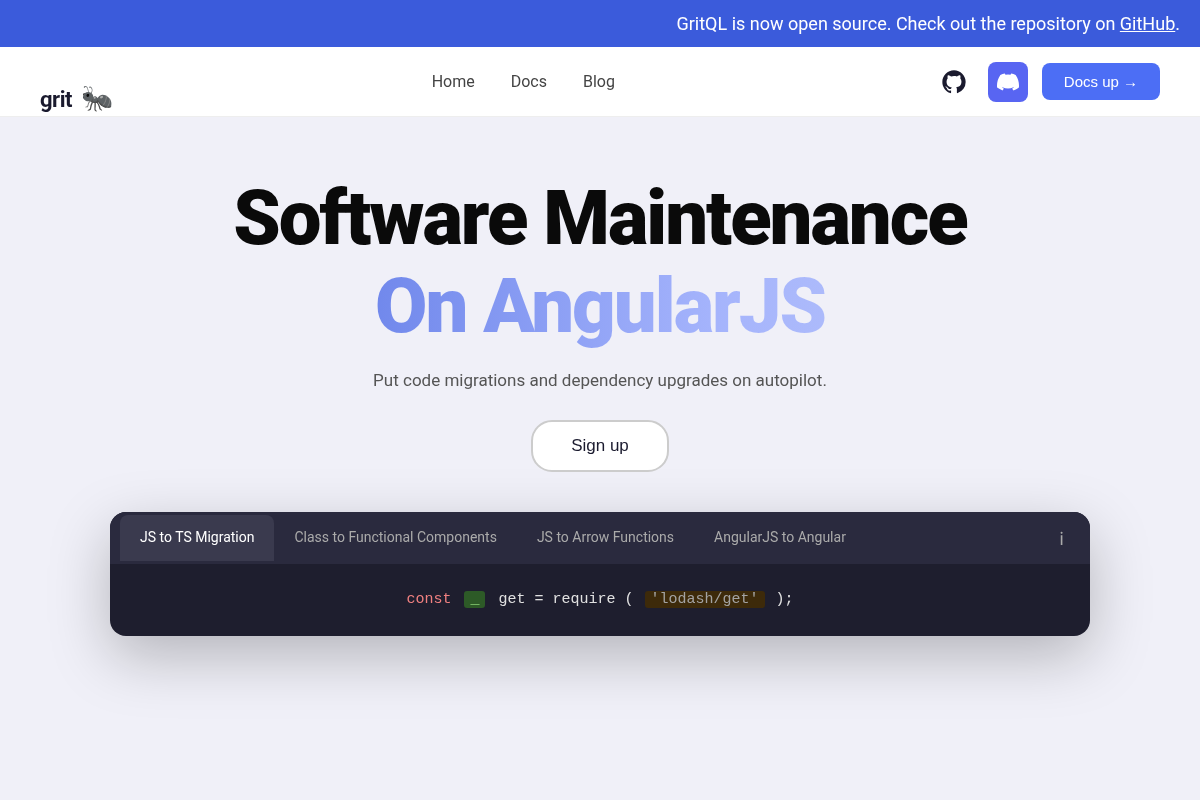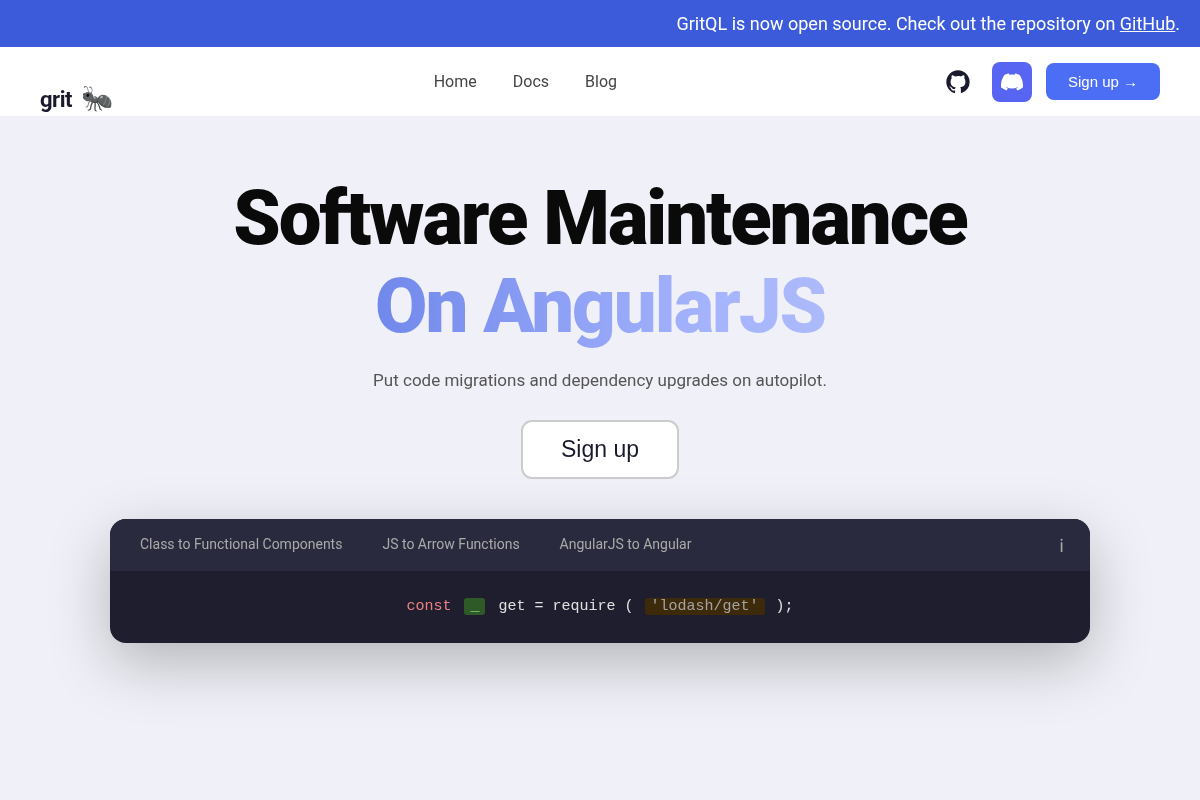--- a/index.html
+++ b/index.html
@@ -129,22 +129,22 @@
       color: #555;
       margin-top: 18px;
       margin-bottom: 30px;
     }
 
     #hero-signup-btn {
       background: white;
       color: #1a1a2e;
       border: 2px solid #ccc;
       padding: 14px 38px;
-      border-radius: 11px;
-      font-size: 23px;
+      border-radius: 21px;
+      font-size: 17px;
       font-weight: 500;
       cursor: pointer;
     }
 
     
     #code-card {
       background: #1e1e2e;
       border-radius: 16px;
       margin: 40px auto 0;
       max-width: 980px;
@@ -225,35 +225,36 @@
     <button class="icon-btn">
       <svg width="28" height="28" viewBox="0 0 24 24" fill="#1a1a2e">
         <path d="M12 2C6.477 2 2 6.484 2 12.017c0 4.425 2.865 8.18 6.839 9.504.5.092.682-.217.682-.483 0-.237-.008-.868-.013-1.703-2.782.605-3.369-1.343-3.369-1.343-.454-1.158-1.11-1.466-1.11-1.466-.908-.62.069-.608.069-.608 1.003.07 1.531 1.032 1.531 1.032.892 1.53 2.341 1.088 2.91.832.092-.647.35-1.088.636-1.338-2.22-.253-4.555-1.113-4.555-4.951 0-1.093.39-1.988 1.029-2.688-.103-.253-.446-1.272.098-2.65 0 0 .84-.27 2.75 1.026A9.564 9.564 0 0112 6.844c.85.004 1.705.115 2.504.337 1.909-1.296 2.747-1.027 2.747-1.027.546 1.379.202 2.398.1 2.651.64.7 1.028 1.595 1.028 2.688 0 3.848-2.339 4.695-4.566 4.943.359.309.678.92.678 1.855 0 1.338-.012 2.419-.012 2.747 0 .268.18.58.688.482A10.019 10.019 0 0022 12.017C22 6.484 17.522 2 12 2z"></path>
       </svg>
     </button>
     <button class="icon-btn" style="background:#5865F2; border-radius:8px; width:40px; height:40px;">
       <svg width="22" height="22" viewBox="0 0 24 24" fill="white">
         <path d="M20.317 4.37a19.791 19.791 0 00-4.885-1.515.074.074 0 00-.079.037c-.21.375-.444.864-.608 1.25a18.27 18.27 0 00-5.487 0 12.64 12.64 0 00-.617-1.25.077.077 0 00-.079-.037A19.736 19.736 0 003.677 4.37a.07.07 0 00-.032.027C.533 9.046-.32 13.58.099 18.057a.082.082 0 00.031.057 19.9 19.9 0 005.993 3.03.078.078 0 00.084-.028c.462-.63.874-1.295 1.226-1.994a.076.076 0 00-.041-.106 13.107 13.107 0 01-1.872-.892.077.077 0 01-.008-.128 10.2 10.2 0 00.372-.292.074.074 0 01.077-.01c3.928 1.793 8.18 1.793 12.062 0a.074.074 0 01.078.01c.12.098.246.198.373.292a.077.077 0 01-.006.127 12.299 12.299 0 01-1.873.892.077.077 0 00-.041.107c.36.698.772 1.362 1.225 1.993a.076.076 0 00.084.028 19.839 19.839 0 006.002-3.03.077.077 0 00.032-.054c.5-5.177-.838-9.674-3.549-13.66a.061.061 0 00-.031-.03z"></path>
       </svg>
     </button>
-    <button id="signup-btn">Sign up →</button>
+    <button id="signup-btn">Docs up →</button>
   </div>
 </nav>
 
 <section id="hero">
   <div>
     <div id="hero-title-black">Software Maintenance</div>
     <div id="hero-title-gradient">On AngularJS</div>
   </div>
   <p id="hero-subtitle">Put code migrations and dependency upgrades on autopilot.</p>
   <button id="hero-signup-btn">Sign up</button>
 
   
   <div id="code-card">
     <div id="code-tabs">
+      <div class="code-tab active">JS to TS Migration</div>
       <div class="code-tab">Class to Functional Components</div>
       <div class="code-tab">JS to Arrow Functions</div>
       <div class="code-tab">AngularJS to Angular</div>
       <div id="tab-info-icon">ℹ</div>
     </div>
     <div id="code-content">
       <div class="code-line">
         <span class="kw-const">const</span>
         <span style="background:#2d5a27; color:#90d67a; padding:0 6px; border-radius:3px; margin:0 4px;">_</span>
         <span style="color:#e0e0e0;"> get = </span>

